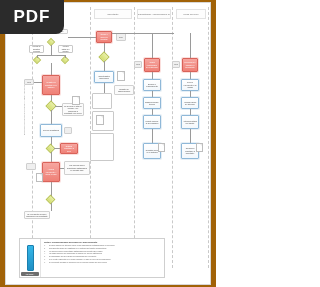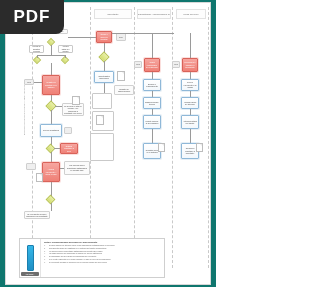--- a/index.html
+++ b/index.html
@@ -1,17 +1,17 @@
 <!DOCTYPE html>
 <html><head>
 <meta charset="utf-8">
 <style>
   html,body{margin:0;padding:0;background:#ffffff;}
   body{width:216px;height:287px;overflow:hidden;font-family:"Liberation Sans",sans-serif;}
-  #root{position:relative;width:216px;height:287px;background:#0f766e;}
+  #root{position:relative;width:216px;height:287px;background:#a16207;}
 
   
   .sheet{position:absolute;left:5px;top:2px;width:206px;height:283px;background:#fff;
          border:1px solid #d8d8d8;box-sizing:border-box;overflow:hidden;}
 
   
   .lane{position:absolute;top:4px;bottom:16px;border-left:1px dashed #c9c9c9;}
   .lane-hdr{position:absolute;top:6px;height:8px;border:1px solid #e2e2e2;
             background:#fdfdfd;display:flex;align-items:center;justify-content:center;
             overflow:hidden;}

